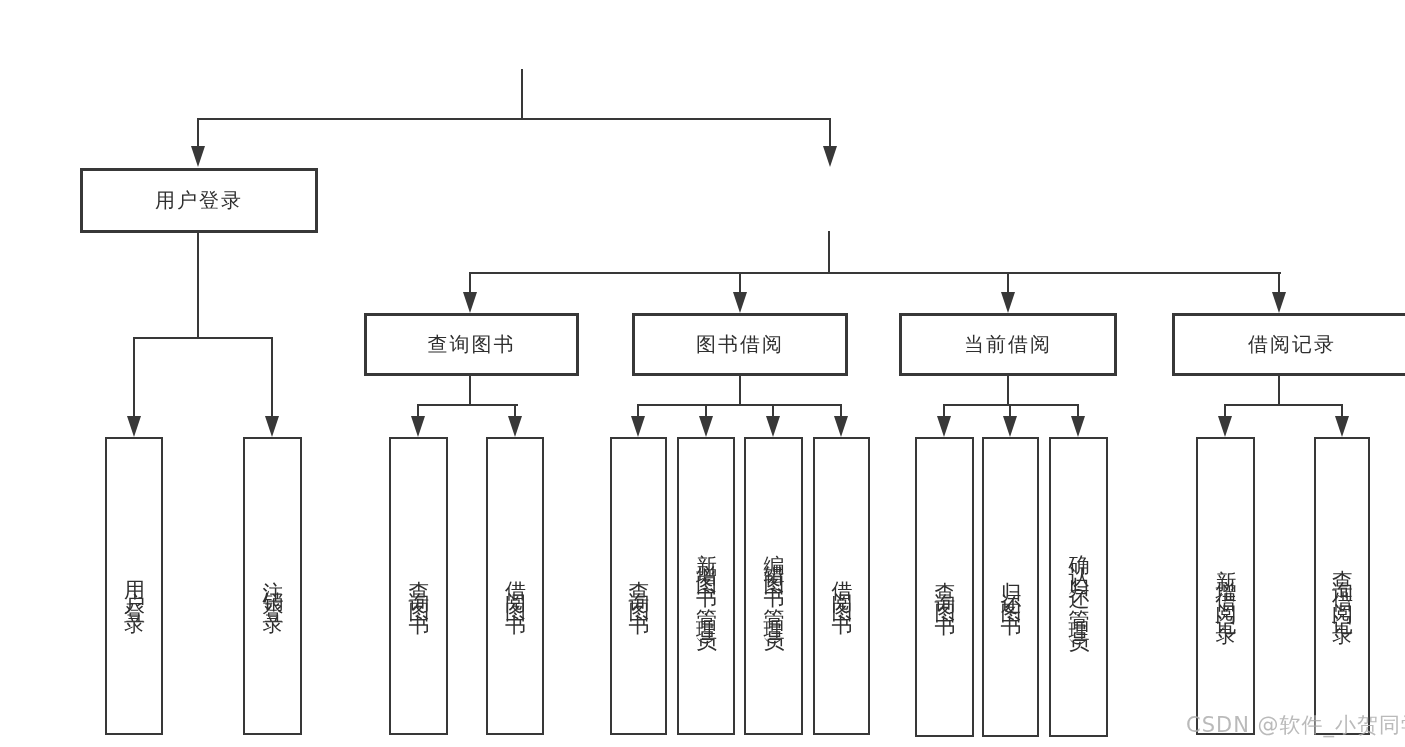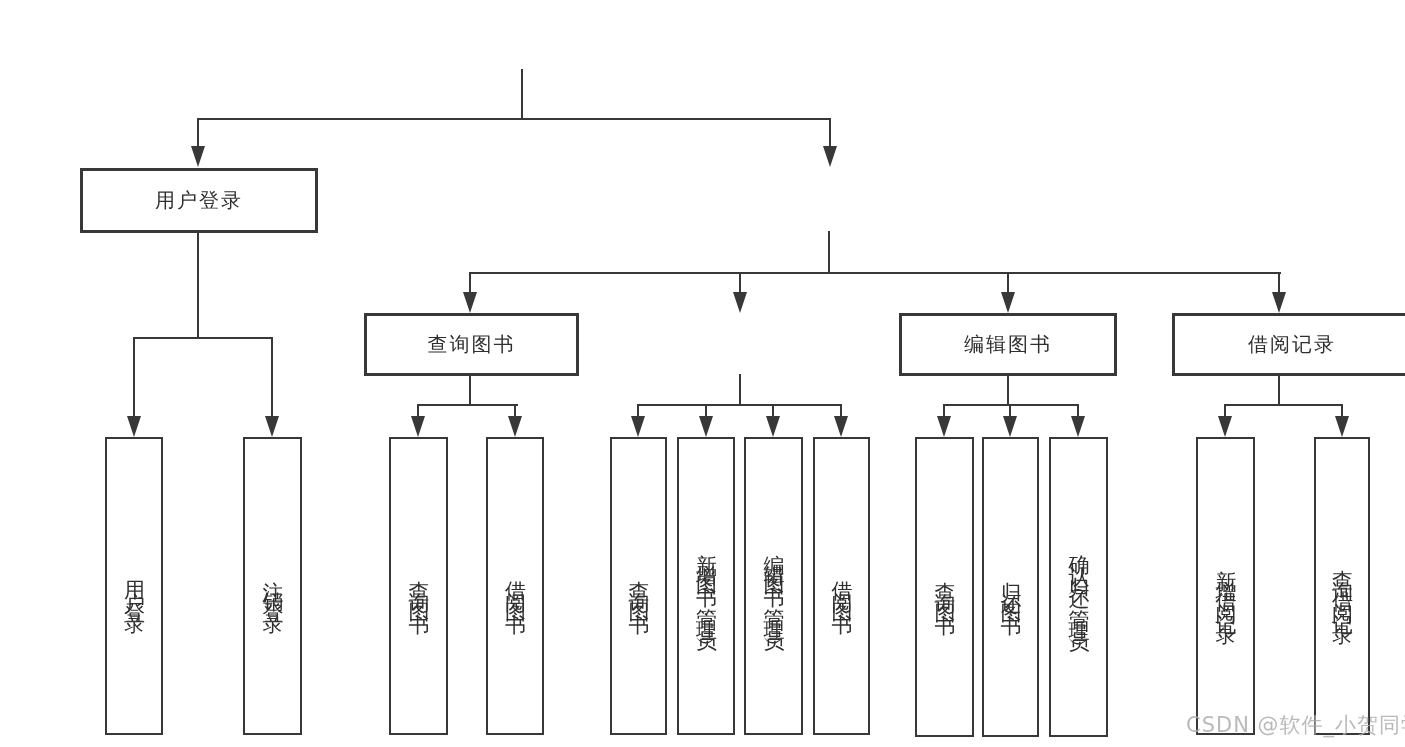--- a/index.html
+++ b/index.html
@@ -96,22 +96,25 @@
   <div class="vline" style="left:739px;top:272px;height:21px;"></div>
   <div class="arrowhead" style="left:733px;top:292px;"></div>
   <div class="vline" style="left:1007px;top:272px;height:21px;"></div>
   <div class="arrowhead" style="left:1001px;top:292px;"></div>
   <div class="vline" style="left:1278px;top:272px;height:21px;"></div>
   <div class="arrowhead" style="left:1272px;top:292px;"></div>
 
   <div class="box" style="left:364px;top:313px;width:215px;height:63px;">
     <span>查询图书</span>
   </div>
+  <div class="box" style="left:632px;top:313px;width:216px;height:63px;">
+    <span>图书借阅</span>
+  </div>
   <div class="box" style="left:899px;top:313px;width:218px;height:63px;">
-    <span>编辑图书</span>
+    <span>当前借阅</span>
   </div>
   <div class="box" style="left:1172px;top:313px;width:240px;height:63px;">
     <span>借阅记录</span>
   </div>
 
   <div class="vline" style="left:469px;top:374px;height:32px;"></div>
   <div class="hline" style="left:417px;top:404px;width:101px;"></div>
   <div class="vline" style="left:417px;top:404px;height:14px;"></div>
   <div class="arrowhead" style="left:411px;top:416px;"></div>
   <div class="vline" style="left:514px;top:404px;height:14px;"></div>

